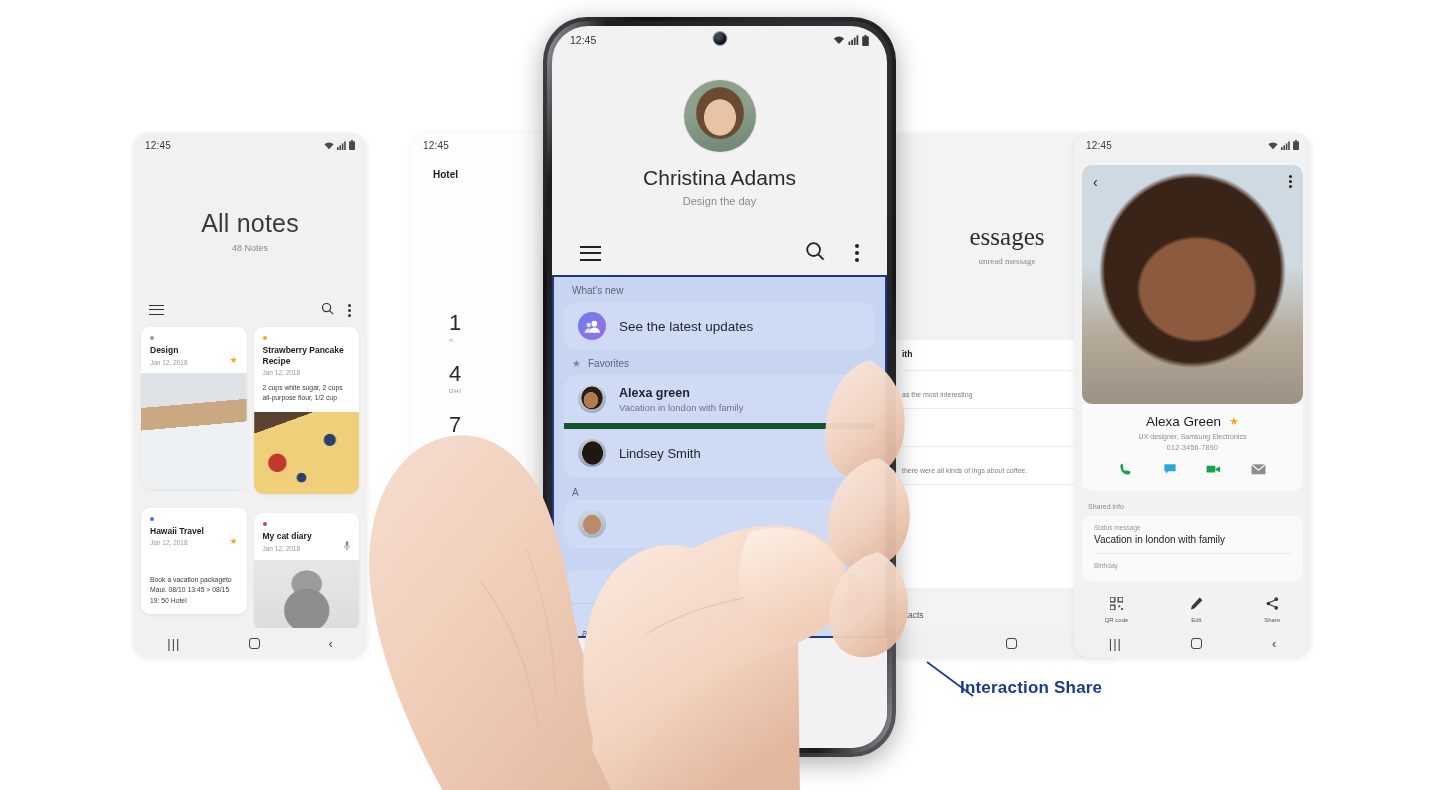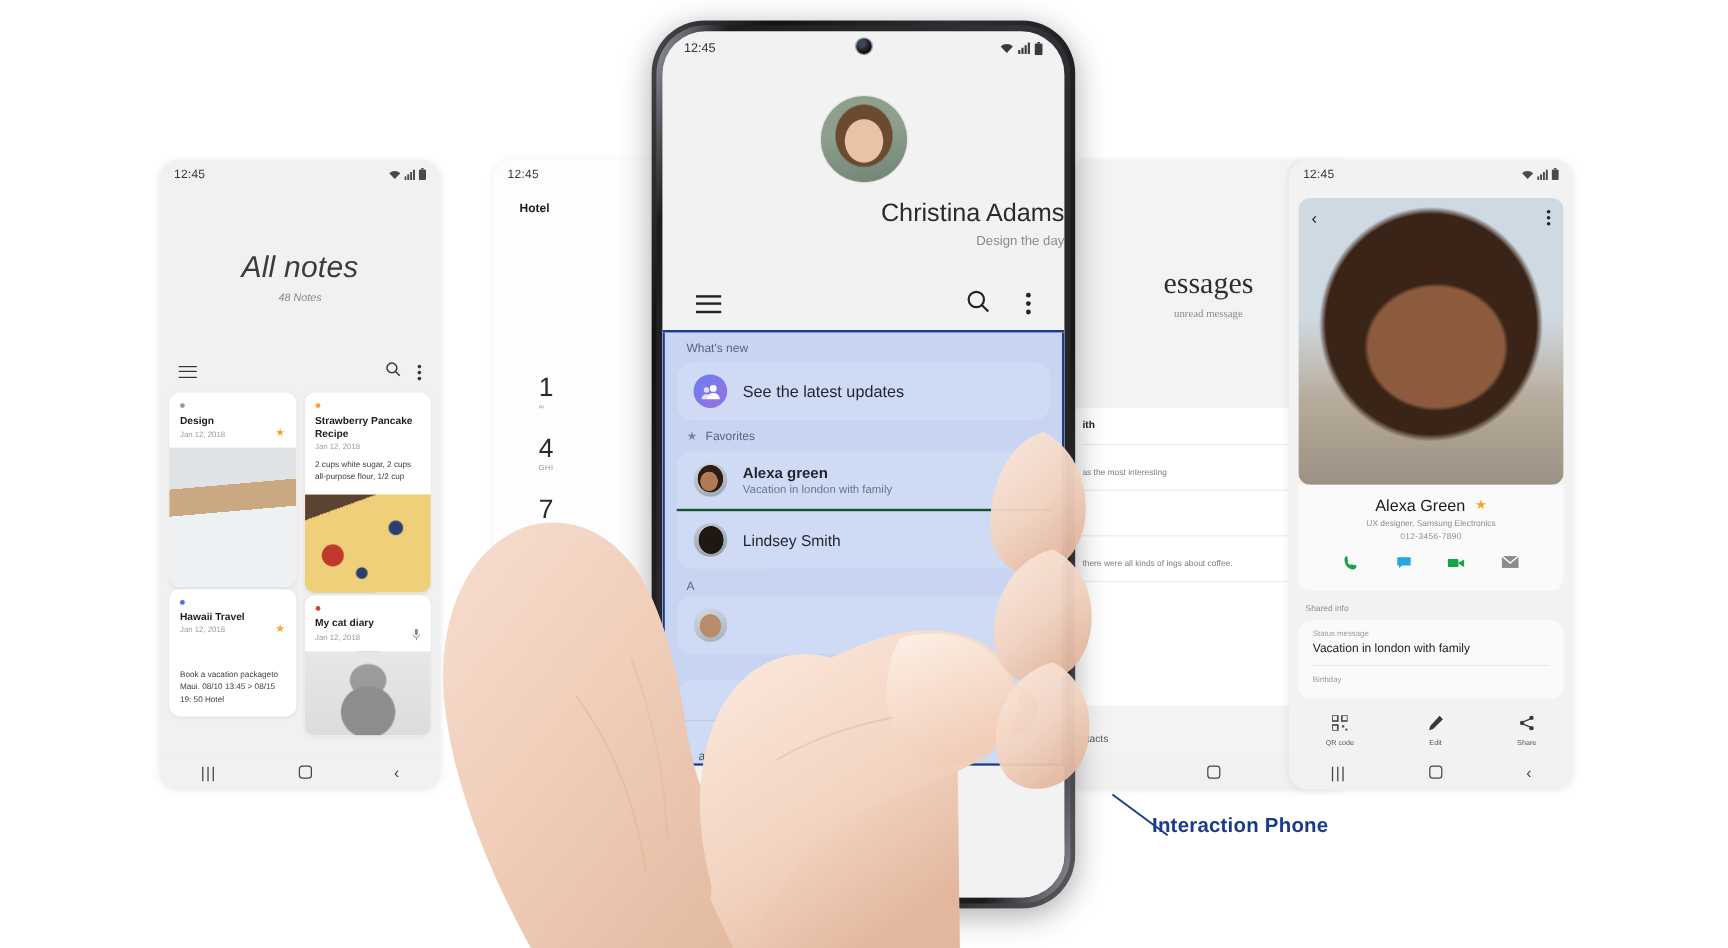--- a/index.html
+++ b/index.html
@@ -16,34 +16,34 @@
   .statusbar {
     height:24px; display:flex; align-items:center; justify-content:space-between;
     padding:0 12px; font-size:10px; color:#3a3a3a; letter-spacing:.2px;
   }
   .sb-right { display:flex; align-items:center; gap:3px; }
   .ic { display:inline-block; }
   .wifi svg, .sig svg, .bat svg { display:block; }
 
   
   #notes-panel { left:133px; top:133px; width:234px; height:525px; background:#f1f1f1; }
-  .notes-hero { text-align:center; padding-top:52px;font-style:italic; }
+  .notes-hero { text-align:center; padding-top:52px; }
   .notes-title { font-size:25px; color:#3b3b3b; font-weight:400; letter-spacing:.2px;}
   .notes-sub { font-size:9px; color:#8a8a8a; margin-top:5px; }
   .notes-bar { display:flex; align-items:center; justify-content:space-between;
                padding:0 16px; margin-top:46px; height:22px; }
   .notes-bar .right { display:flex; align-items:center; gap:14px; }
   .hamb { width:15px; height:11px; position:relative; }
   .hamb i { position:absolute; left:0; width:100%; height:1.4px; background:#333; }
   .hamb i:nth-child(1){top:0}.hamb i:nth-child(2){top:4.6px}.hamb i:nth-child(3){top:9.2px}
   .kebab { width:3px; height:13px; display:flex; flex-direction:column; justify-content:space-between; }
   .kebab i { width:3px; height:3px; border-radius:50%; background:#333; display:block;}
 
   .cards { display:flex; gap:7px; padding:6px 8px 0; }
-  .col { flex:1; display:flex; flex-direction:column; gap:2px; }
+  .col { flex:1; display:flex; flex-direction:column; gap:19px; }
   .card { background:#fff; border-radius:9px; overflow:hidden; box-shadow:0 1px 3px rgba(0,0,0,.07); }
   .card-head { padding:9px 9px 7px; }
   .dot { width:4px; height:4px; border-radius:50%; display:block; margin-bottom:5px; }
   .card-title { font-size:8.5px; font-weight:700; color:#1c1c1c; line-height:1.25; }
   .card-date { font-size:6.5px; color:#9a9a9a; margin-top:3px; }
   .card-meta { display:flex; align-items:center; justify-content:space-between; }
   .star { color:#f5a623; font-size:9px; line-height:1; }
   .mic { color:#8a8a8a; font-size:9px; line-height:1; }
   .card-body { font-size:6.8px; color:#3c3c3c; line-height:1.5; padding:0 9px 8px; }
   .thumb { height:100px; background-size:cover; background-position:center; }
@@ -113,21 +113,21 @@
   .bezel2 { position:absolute; left:4px; top:4px; right:4px; bottom:4px; border-radius:41px;
             background:linear-gradient(110deg,#9aa0a6 0%,#1d1d20 10%,#343438 50%,#1b1b1e 88%,#8e9399 100%); }
   .screen { position:absolute; left:9px; top:9px; right:9px; bottom:9px; border-radius:36px;
             overflow:hidden; background:#f2f2f2; }
   .hero-status { height:28px; display:flex; align-items:center; justify-content:space-between;
                  padding:0 18px; font-size:10.5px; color:#333; position:relative; }
   .camera { position:absolute; left:50%; top:6px; transform:translateX(-50%);
             width:13px; height:13px; border-radius:50%;
             background:radial-gradient(circle at 36% 32%, #3c4654 0 22%, #10131a 60%, #05070b 100%);
             box-shadow:0 0 0 1px rgba(0,0,0,.35); }
-  .hero-profile { text-align:right; padding-top:26px; }
+  .hero-profile { text-align:center; padding-top:26px; }
   .avatar-big { width:72px; height:72px; border-radius:50%; margin:0 auto; overflow:hidden;
                 box-shadow:0 0 0 1px rgba(0,0,0,.05); }
   .hero-name { font-size:21px; color:#2b2b2b; margin-top:14px; font-weight:400; }
   .hero-status-msg { font-size:11px; color:#8a8a8a; margin-top:5px; }
   .hero-toolbar { display:flex; align-items:center; justify-content:space-between;
                   padding:0 28px; height:40px; margin-top:26px; }
   .hero-toolbar .right { display:flex; align-items:center; gap:30px; }
   .hamb-lg { width:21px; height:15px; position:relative; }
   .hamb-lg i { position:absolute; left:0; width:100%; height:2px; background:#222; }
   .hamb-lg i:nth-child(1){top:0}.hamb-lg i:nth-child(2){top:6.5px}.hamb-lg i:nth-child(3){top:13px}
@@ -139,21 +139,21 @@
                  border:2px solid #1b3a8c; border-left:none; border-right:none; height:363px;
                  overflow:hidden; }
   .interaction::before, .interaction::after {
     content:""; position:absolute; top:0; bottom:0; width:2px; background:#1b3a8c; }
   .interaction::before { left:0; } .interaction::after { right:0; }
   .sec-label { font-size:10px; color:#5b6478; padding:8px 12px 6px 20px; }
   .sec-label.fav { display:flex; align-items:center; gap:7px; }
   .sec-label.fav .st { color:#7b8499; font-size:10px; }
   .ia-card { background:#cfdaf4; margin:0 12px; border-radius:13px; }
   .ia-row { display:flex; align-items:center; gap:13px; padding:10px 14px; }
-  .ia-row + .ia-row { border-top:2px solid #14532d; }
+  .ia-row + .ia-row { border-top:6px solid #14532d; }
   .ia-av { width:28px; height:28px; border-radius:50%; overflow:hidden; flex:none; }
   .ia-name { font-size:13px; color:#1f2430; }
   .ia-name.b { font-weight:700; font-size:12.5px; }
   .ia-sub { font-size:9.5px; color:#6d7governor; }
   .ia-sub { font-size:9.5px; color:#6d7486; margin-top:2px; }
   .ia-updates { font-size:13.5px; color:#1f2430; }
   .updates-badge { width:28px; height:28px; border-radius:50%; flex:none;
         background:linear-gradient(135deg,#6a7ff0,#9a6fe0); display:flex; align-items:center;
         justify-content:center; }
   .ia-text { font-size:10px; color:#4a5160; }
@@ -668,16 +668,16 @@
 
     <path d="M150 250 C 180 290 200 340 208 396" fill="none" stroke="#dcb49a" stroke-width="1.6" opacity=".5"></path>
     <path d="M196 218 C 214 266 224 318 226 368" fill="none" stroke="#dcb49a" stroke-width="1.4" opacity=".4"></path>
     <path d="M316 304 C 346 286 382 274 414 268" fill="none" stroke="#dcb49a" stroke-width="1.4" opacity=".45"></path>
   </svg>
 
   <div id="callout">
     <svg width="300" height="70" viewBox="0 0 300 70">
       <line x1="2" y1="2" x2="48" y2="36" stroke="#1b3a8c" stroke-width="1.6"></line>
     </svg>
-    <div class="callout-text">Interaction Phone</div>
+    <div class="callout-text">Interaction Share</div>
   </div>
 
 </div>
 
 </body></html>

